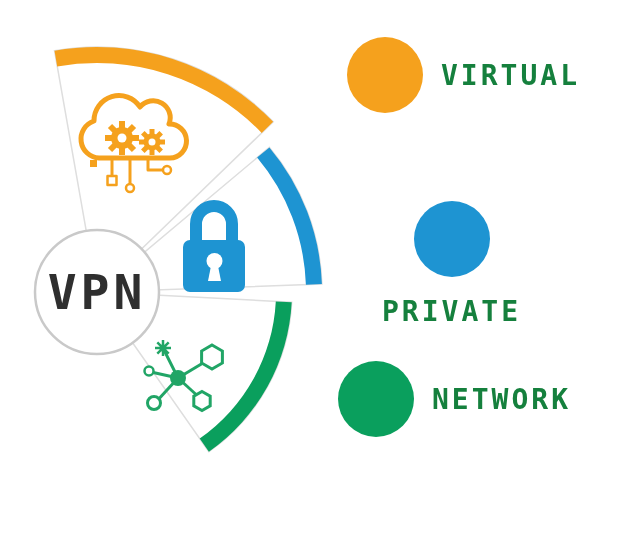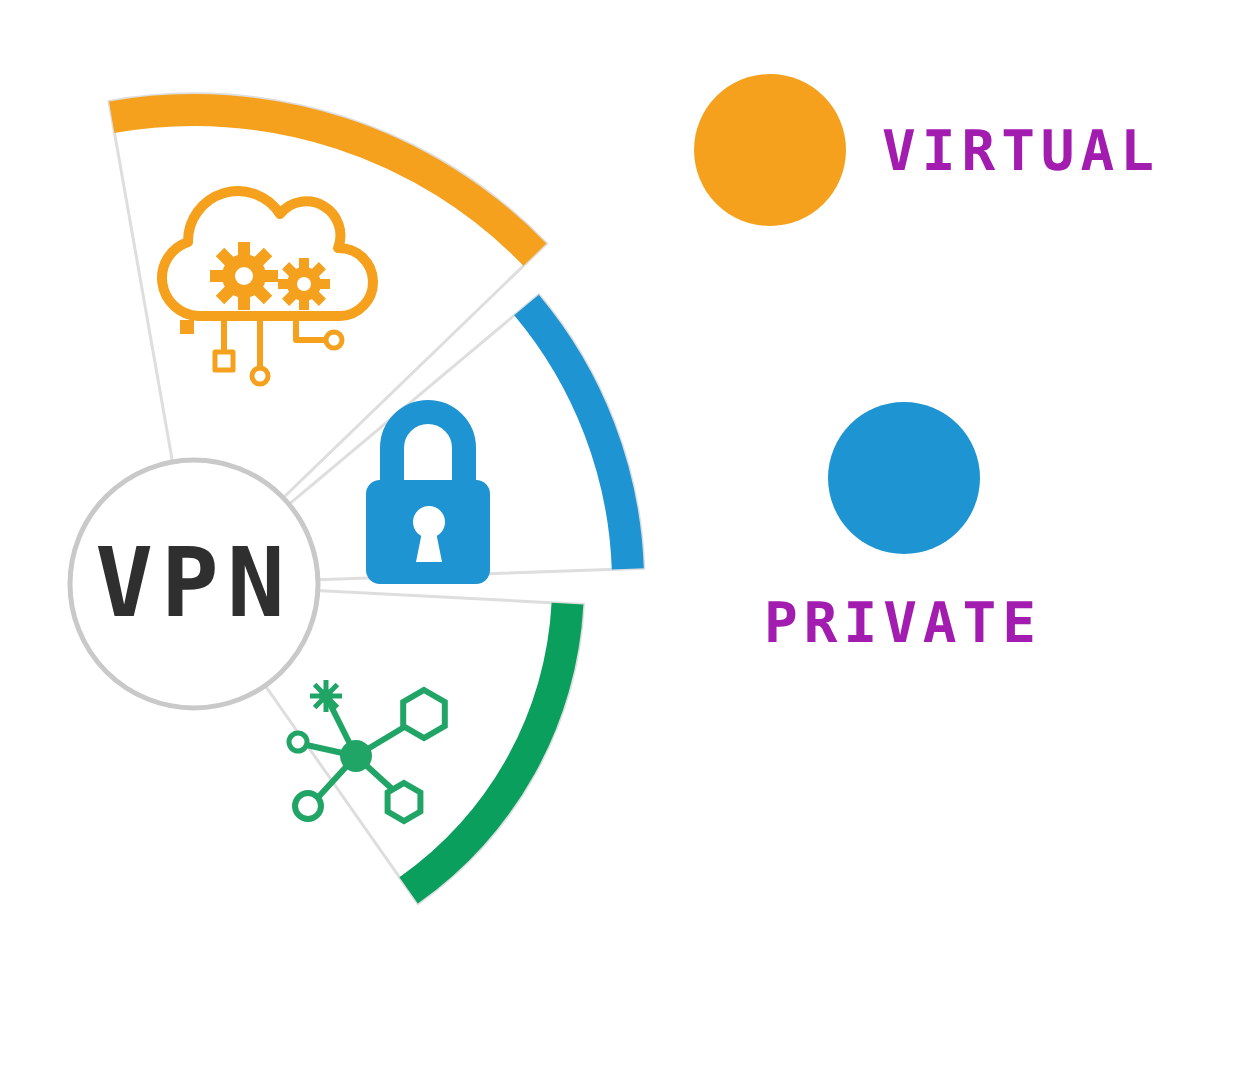--- a/index.html
+++ b/index.html
@@ -8,21 +8,21 @@
     font-family:"DejaVu Sans Mono","Liberation Mono",monospace;
   }
   .stage{position:relative;width:618px;height:538px;background:#fff;}
   .fan-svg{position:absolute;left:0;top:0;}
   .legend-item{position:absolute;display:flex;align-items:center;gap:18px;height:76px;}
   .dot{width:76px;height:76px;border-radius:50%;flex:0 0 auto;}
   .dot.orange{background:#F5A11D;}
   .dot.blue{background:#1E94D2;}
   .dot.green{background:#0A9F5D;}
   .legend-label{
-    font-weight:bold;font-size:28px;letter-spacing:3px;color:#a21caf;
+    font-weight:bold;font-size:28px;letter-spacing:3px;color:#15803d;
     white-space:nowrap;
   }
 </style>
 </head>
 <body>
 
 <div class="stage">
 
   <svg class="fan-svg" width="618" height="538" viewBox="0 0 618 538">
 
@@ -102,14 +102,18 @@
   <div class="legend-item" style="left:347px;top:37px;">
     <div class="dot orange"></div>
     <div class="legend-label">VIRTUAL</div>
   </div>
 
   <div class="legend-item" style="left:382px;top:201px;flex-direction:column;">
     <div class="dot blue"></div>
     <div class="legend-label">PRIVATE</div>
   </div>
 
+  <div class="legend-item" style="left:338px;top:361px;">
+    <div class="dot green"></div>
+    <div class="legend-label">NETWORK</div>
+  </div>
 
 </div>
 
 </body></html>

